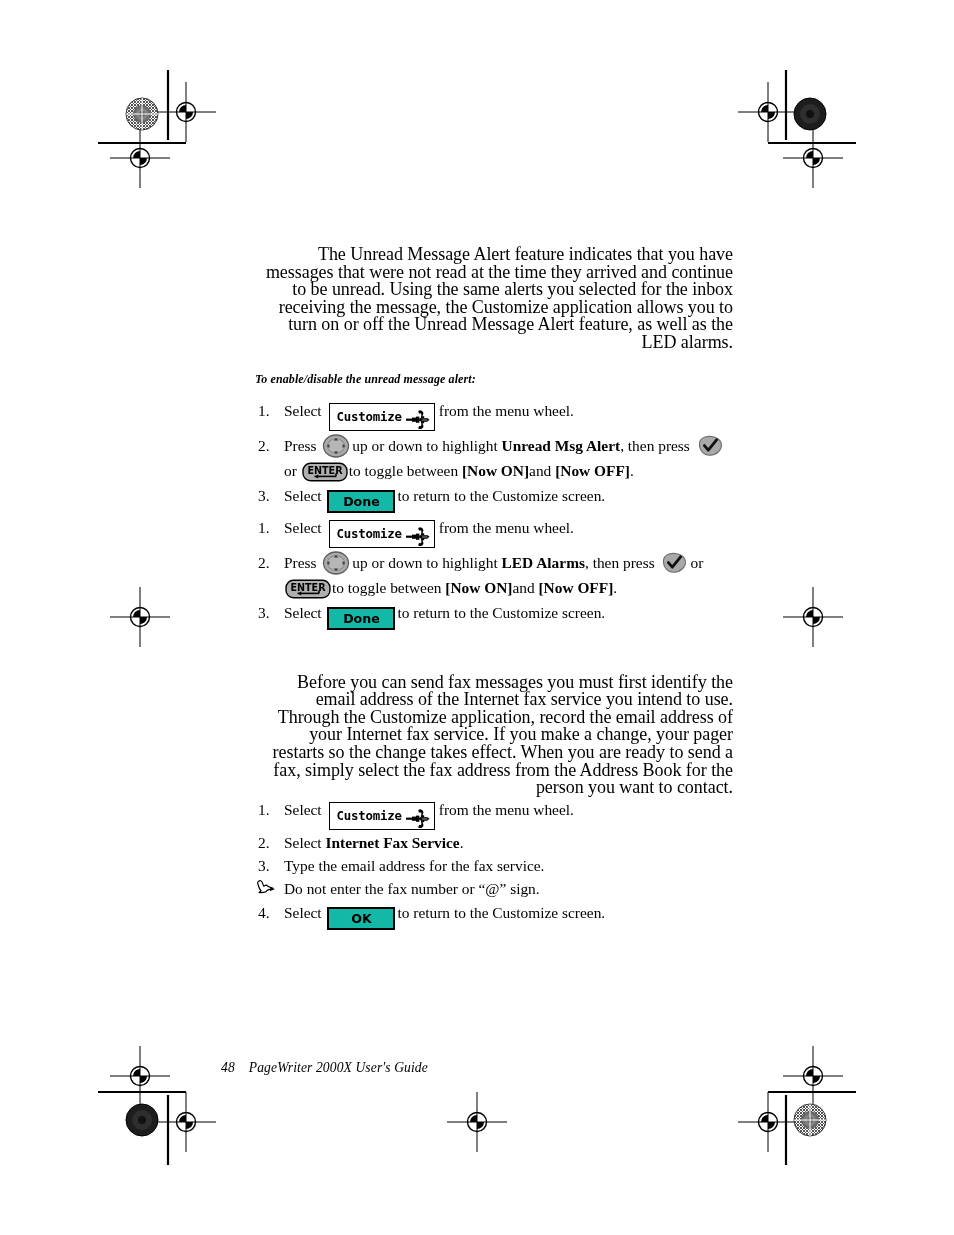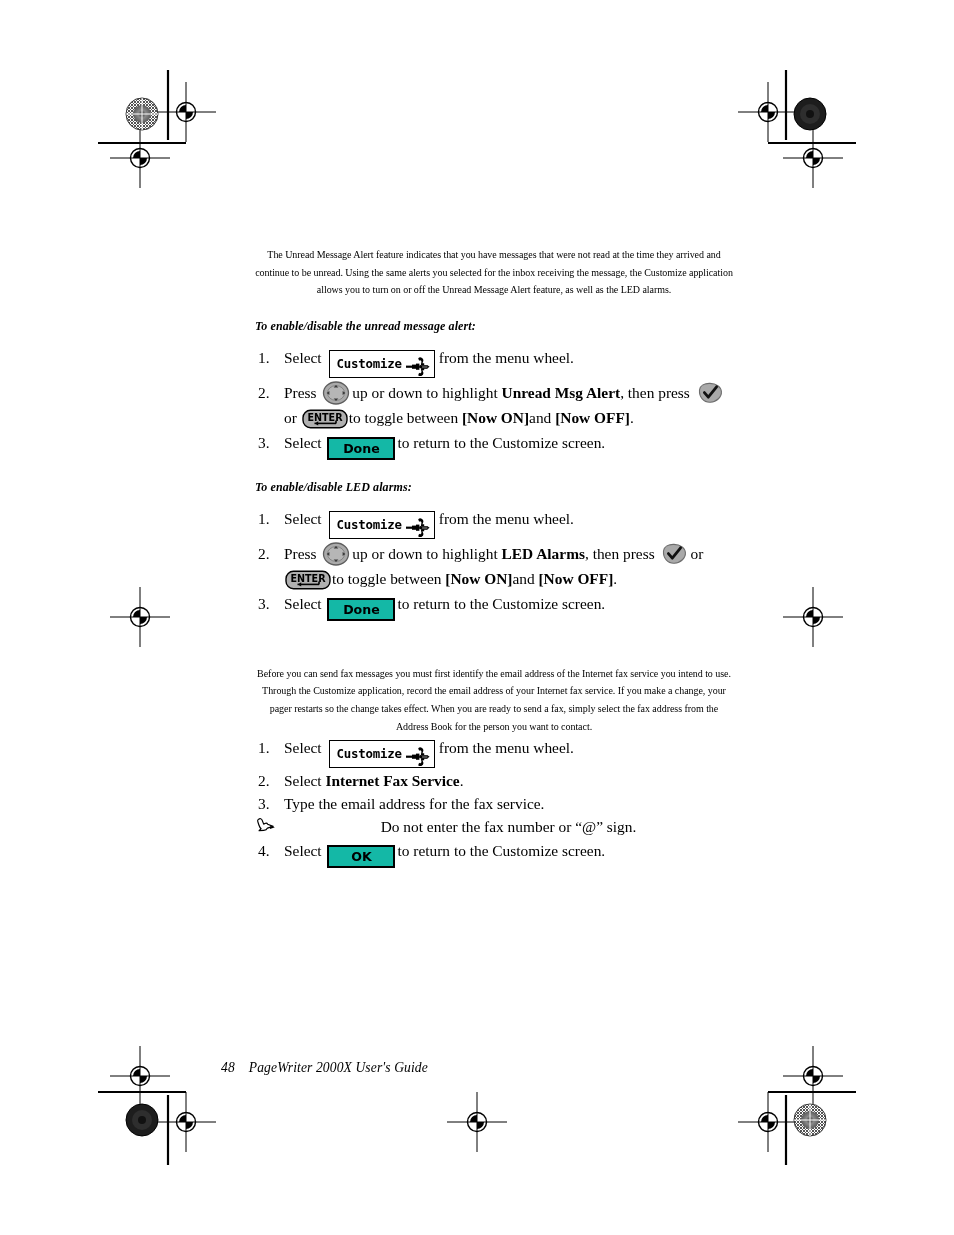--- a/index.html
+++ b/index.html
@@ -22,23 +22,23 @@
   
   .page-content {
     position: absolute;
     left: 255px;
     top: 246px;
     width: 478px;
   }
 
   p.body-para {
     margin: 0 0 0 0;
-    font-size: 10px;
+    font-size: 18px;
     line-height: 17.6px;
-    text-align: center;
+    text-align: right;
     letter-spacing: -0.05px;
   }
 
   h2.section-heading {
     font-family: "Liberation Serif", "DejaVu Serif", serif;
     font-weight: bold;
     font-style: italic;
     font-size: 12px;
     line-height: 20px;
     margin: 17px 0 9px 0;
@@ -67,21 +67,20 @@
   }
   li.tight { line-height: 21px; }
   li.loose { line-height: 25px; }
 
   .note-line {
     position: relative;
     padding-left: 29px;
     font-size: 15.4px;
     line-height: 22px;
     margin-bottom: 2px;
-    text-align: center;
   }
   .note-line .hand {
     position: absolute;
     left: 0px;
     top: 1px;
     width: 22px;
     height: 18px;
   }
 
   b, strong { font-weight: bold; }
@@ -316,21 +315,20 @@
       <b>[Now ON]</b><span>and</span>
       <b>[Now OFF]</b><span>.</span>
     </li>
 
     <li class="tight">
       <span class="num">3.</span><span>Select</span>
       <span class="btn-chip">Done</span><span>to return to the Customize screen.</span>
     </li>
   </ol>
 
-  <h2 class="section-heading">To enable/disable LED alarms:</h2>
 
   <ol class="steps">
 
     <li class="loose">
       <span class="num">1.</span><span>Select</span>
       <span class="menu-chip"><span class="chip-label">Customize</span><span class="tools-icon">
           <svg viewBox="0 0 25 22" width="25" height="22">
             <path d="M1 11.6 h6 v2.2 h-6 z" fill="#000"></path>
             <path d="M7 10.6 h4 v4.2 h-4 z" fill="#000"></path>
             <path d="M11 9.6 l3.4 0 0 6.2 -3.4 0 z" fill="#000"></path>

